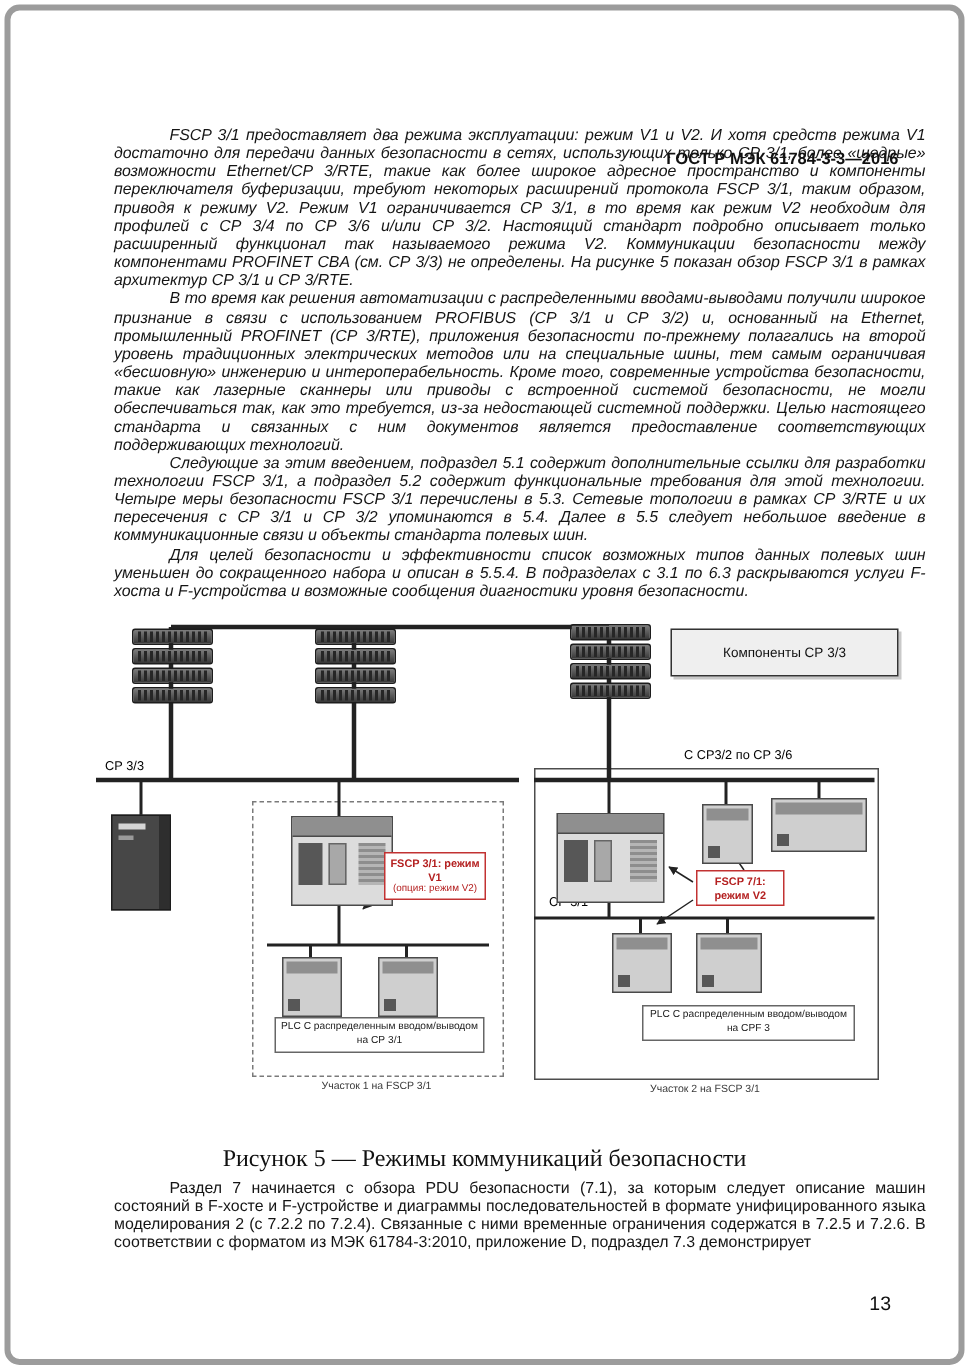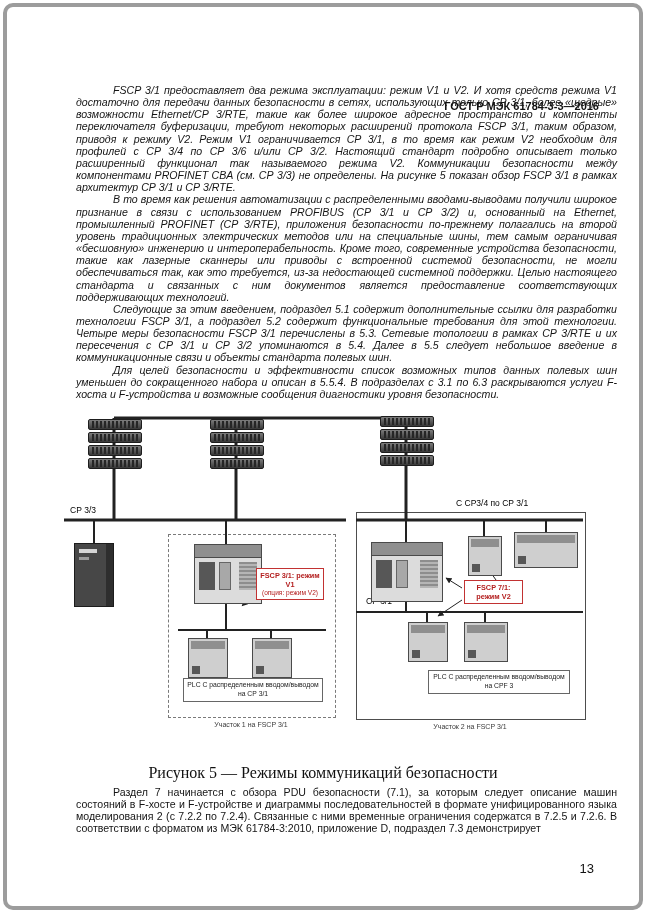--- a/index.html
+++ b/index.html
@@ -121,23 +121,24 @@
       <div class="bar"></div>
       <div class="bar"></div>
   </div>
   <div class="switch-stack" style="left:324px;top:8px">
     <div class="bar"></div>
       <div class="bar"></div>
       <div class="bar"></div>
       <div class="bar"></div>
   </div>
 
+  <div class="components-box" style="left:391px;top:11px;width:150px;height:30px">Компоненты СР 3/3</div>
 
   <div class="net-label" style="left:12px;top:97px">СР 3/3</div>
-  <div class="net-label" style="left:398px;top:90px">С СР3/4 по СР 3/1</div>
+  <div class="net-label" style="left:398px;top:90px">С СР3/2 по СР 3/6</div>
   <div class="net-label" style="left:308px;top:188px">СР 3/1</div>
 
   <div class="tower" style="left:18px;top:135px"></div>
   <div class="plc" style="left:138px;top:136px;width:66px;height:58px">
     <div class="band"></div>
       <div class="mod"></div>
       <div class="mod2"></div>
       <div class="vent"></div>
   </div>
   <div class="io" style="left:132px;top:230px;width:38px;height:38px"></div>

